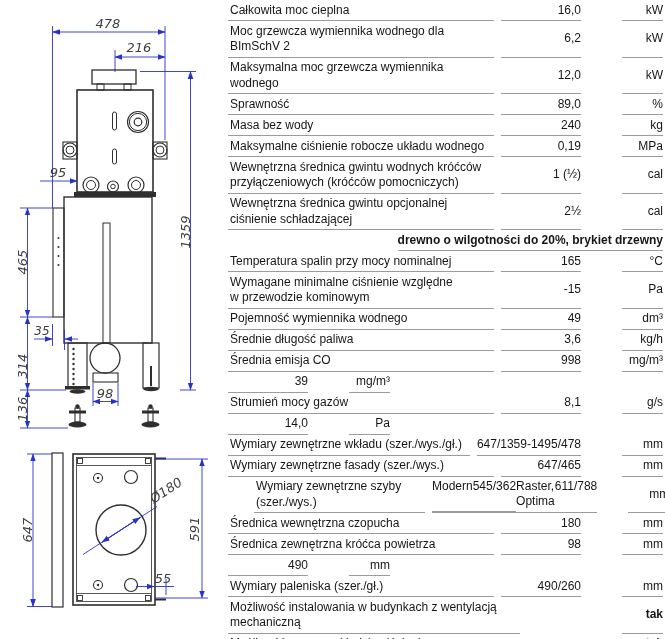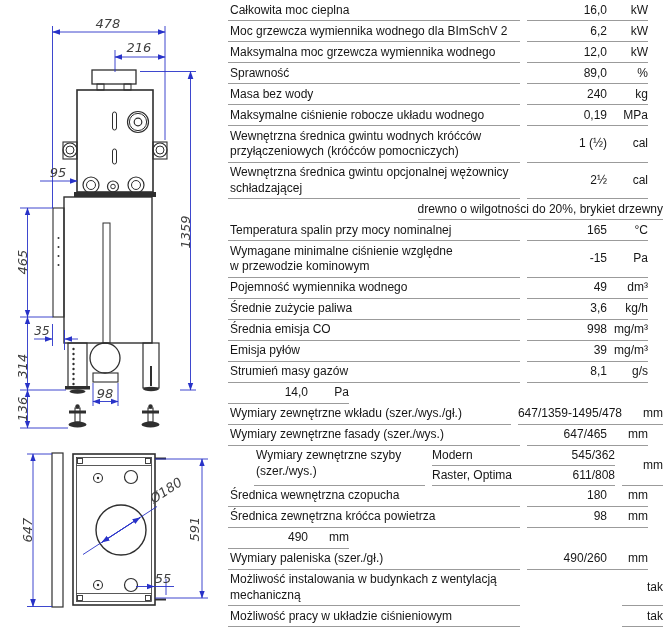--- a/index.html
+++ b/index.html
@@ -15,27 +15,27 @@
   .b{stroke:#2832c8;stroke-width:0.9;fill:none;}
   .dimtxt{font-family:"DejaVu Sans",sans-serif;font-style:italic;fill:#3f3f3f;
           font-size:13px;text-anchor:middle;}
   .dimtxt.sm{font-size:12px;}
 
   
   #spec-table{position:absolute;left:228px;top:0;width:435px;font-size:12px;line-height:15.5px;}
   .t-row{display:flex;align-items:stretch;}
   .c{border-bottom:1px solid #9b9b9b;box-sizing:border-box;padding:2.5px 0 2px;}
   .c-label{flex:1 1 auto;max-width:292px;margin-right:7px;padding-left:2px;}
-  .c-val{flex:0 0 auto;min-width:80px;margin-right:0;display:flex;align-items:center;
+  .c-val{flex:0 0 auto;min-width:80px;margin-right:17px;display:flex;align-items:center;
          justify-content:flex-end;white-space:nowrap;text-align:center;}
-  .c-unit{flex:0 0 41px;display:flex;align-items:center;justify-content:flex-end;}
+  .c-unit{flex:0 0 41px;display:flex;align-items:center;justify-content:flex-end;margin-left:24px;}
   .c-wide{flex:0 0 auto;min-width:41px;margin-left:auto;display:flex;align-items:center;
-          justify-content:flex-end;white-space:nowrap;}
+          justify-content:flex-end;white-space:nowrap;font-weight:bold;}
   .c-label-narrow{flex:0 0 171px;max-width:171px;margin-left:26px;}
-  .c-mid{flex:1 1 auto;margin-right:7px;padding:0;display:flex;flex-direction:column;justify-content:center;}
+  .c-mid{flex:1 1 auto;margin-right:7px;padding:0;display:flex;flex-direction:row;justify-content:center;}
   .sub-row{display:flex;justify-content:space-between;padding:2px 0 1.5px;}
   .sub-sep{border-bottom:1px solid #9b9b9b;}
 </style>
 </head>
 <body>
 
 <div id="page">
 
   <svg id="side-view" class="drawing" width="228" height="445" viewBox="0 0 228 445" xmlns="http://www.w3.org/2000/svg">
     <defs>
@@ -237,21 +237,21 @@
         <div class="c c-label">Maksymalne ciśnienie robocze układu wodnego</div>
         <div class="c c-val">0,19</div>
         <div class="c c-unit">MPa</div>
       </div>
       <div class="t-row">
         <div class="c c-label">Wewnętrzna średnica gwintu wodnych króćców przyłączeniowych (króćców pomocniczych)</div>
         <div class="c c-val">1 (½)</div>
         <div class="c c-unit">cal</div>
       </div>
       <div class="t-row">
-        <div class="c c-label">Wewnętrzna średnica gwintu opcjonalnej wężownicy schładzającej</div>
+        <div class="c c-label">Wewnętrzna średnica gwintu opcjonalnej ciśnienie schładzającej</div>
         <div class="c c-val">2½</div>
         <div class="c c-unit">cal</div>
       </div>
       <div class="t-row">
         <div class="c c-wide">drewno o wilgotności do 20%, brykiet drzewny</div>
       </div>
       <div class="t-row">
         <div class="c c-label">Temperatura spalin przy mocy nominalnej</div>
         <div class="c c-val">165</div>
         <div class="c c-unit">°C</div>
@@ -260,36 +260,35 @@
         <div class="c c-label">Wymagane minimalne ciśnienie względne w&nbsp;przewodzie kominowym</div>
         <div class="c c-val">-15</div>
         <div class="c c-unit">Pa</div>
       </div>
       <div class="t-row">
         <div class="c c-label">Pojemność wymiennika wodnego</div>
         <div class="c c-val">49</div>
         <div class="c c-unit">dm³</div>
       </div>
       <div class="t-row">
-        <div class="c c-label">Średnie zużycie paliwa</div>
+        <div class="c c-label">Średnie długość paliwa</div>
         <div class="c c-val">3,6</div>
         <div class="c c-unit">kg/h</div>
       </div>
       <div class="t-row">
         <div class="c c-label">Średnia emisja CO</div>
         <div class="c c-val">998</div>
         <div class="c c-unit">mg/m³</div>
       </div>
       <div class="t-row">
-        <div class="c c-label">Emisja pyłów</div>
         <div class="c c-val">39</div>
         <div class="c c-unit">mg/m³</div>
       </div>
       <div class="t-row">
-        <div class="c c-label">Strumień masy gazów</div>
+        <div class="c c-label">Strumień mocy gazów</div>
         <div class="c c-val">8,1</div>
         <div class="c c-unit">g/s</div>
       </div>
       <div class="t-row">
         <div class="c c-val">14,0</div>
         <div class="c c-unit">Pa</div>
       </div>
       <div class="t-row">
         <div class="c c-label">Wymiary zewnętrzne wkładu (szer./wys./gł.)</div>
         <div class="c c-val">647/1359-1495/478</div>
@@ -302,21 +301,21 @@
       </div>
       <div class="t-row">
         <div class="c c-label c-label-narrow">Wymiary zewnętrzne szyby (szer./wys.)</div>
         <div class="c c-mid">
           <div class="sub-row sub-sep">
             <span class="sub-name">Modern</span>
             <span class="sub-val">545/362</span>
           </div>
           <div class="sub-row">
             <span class="sub-name">Raster, Optima</span>
-            <span class="sub-val">611/808</span>
+            <span class="sub-val">611/788</span>
           </div>
         </div>
         <div class="c c-unit">mm</div>
       </div>
       <div class="t-row">
         <div class="c c-label">Średnica wewnętrzna czopucha</div>
         <div class="c c-val">180</div>
         <div class="c c-unit">mm</div>
       </div>
       <div class="t-row">

